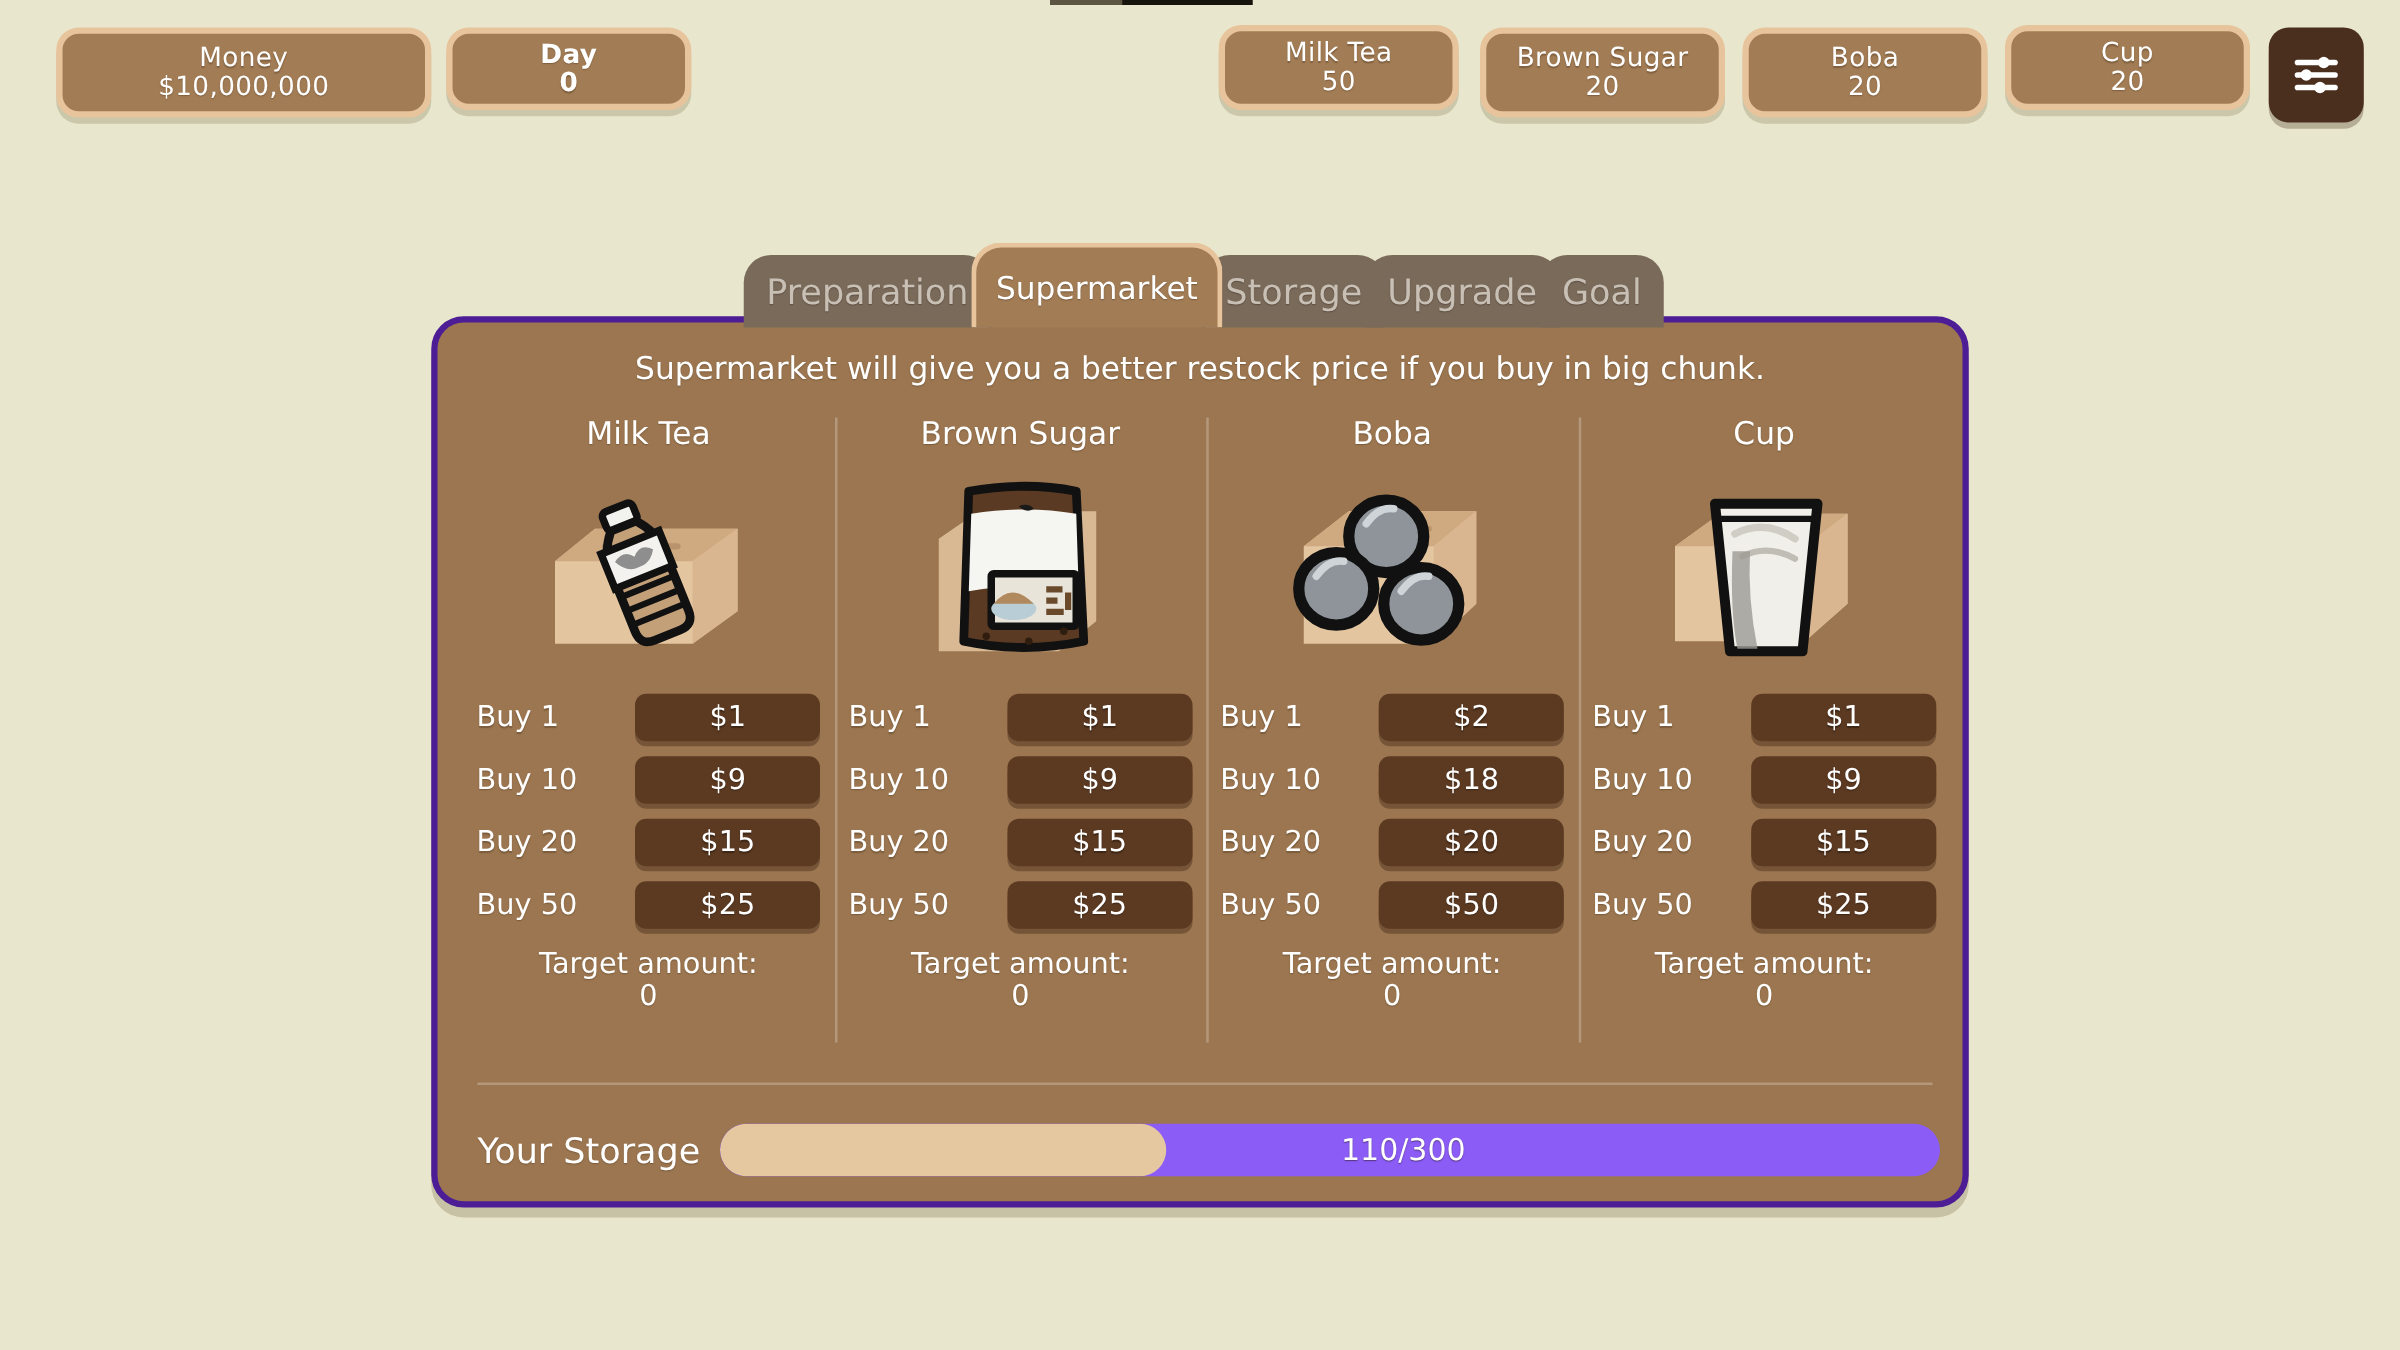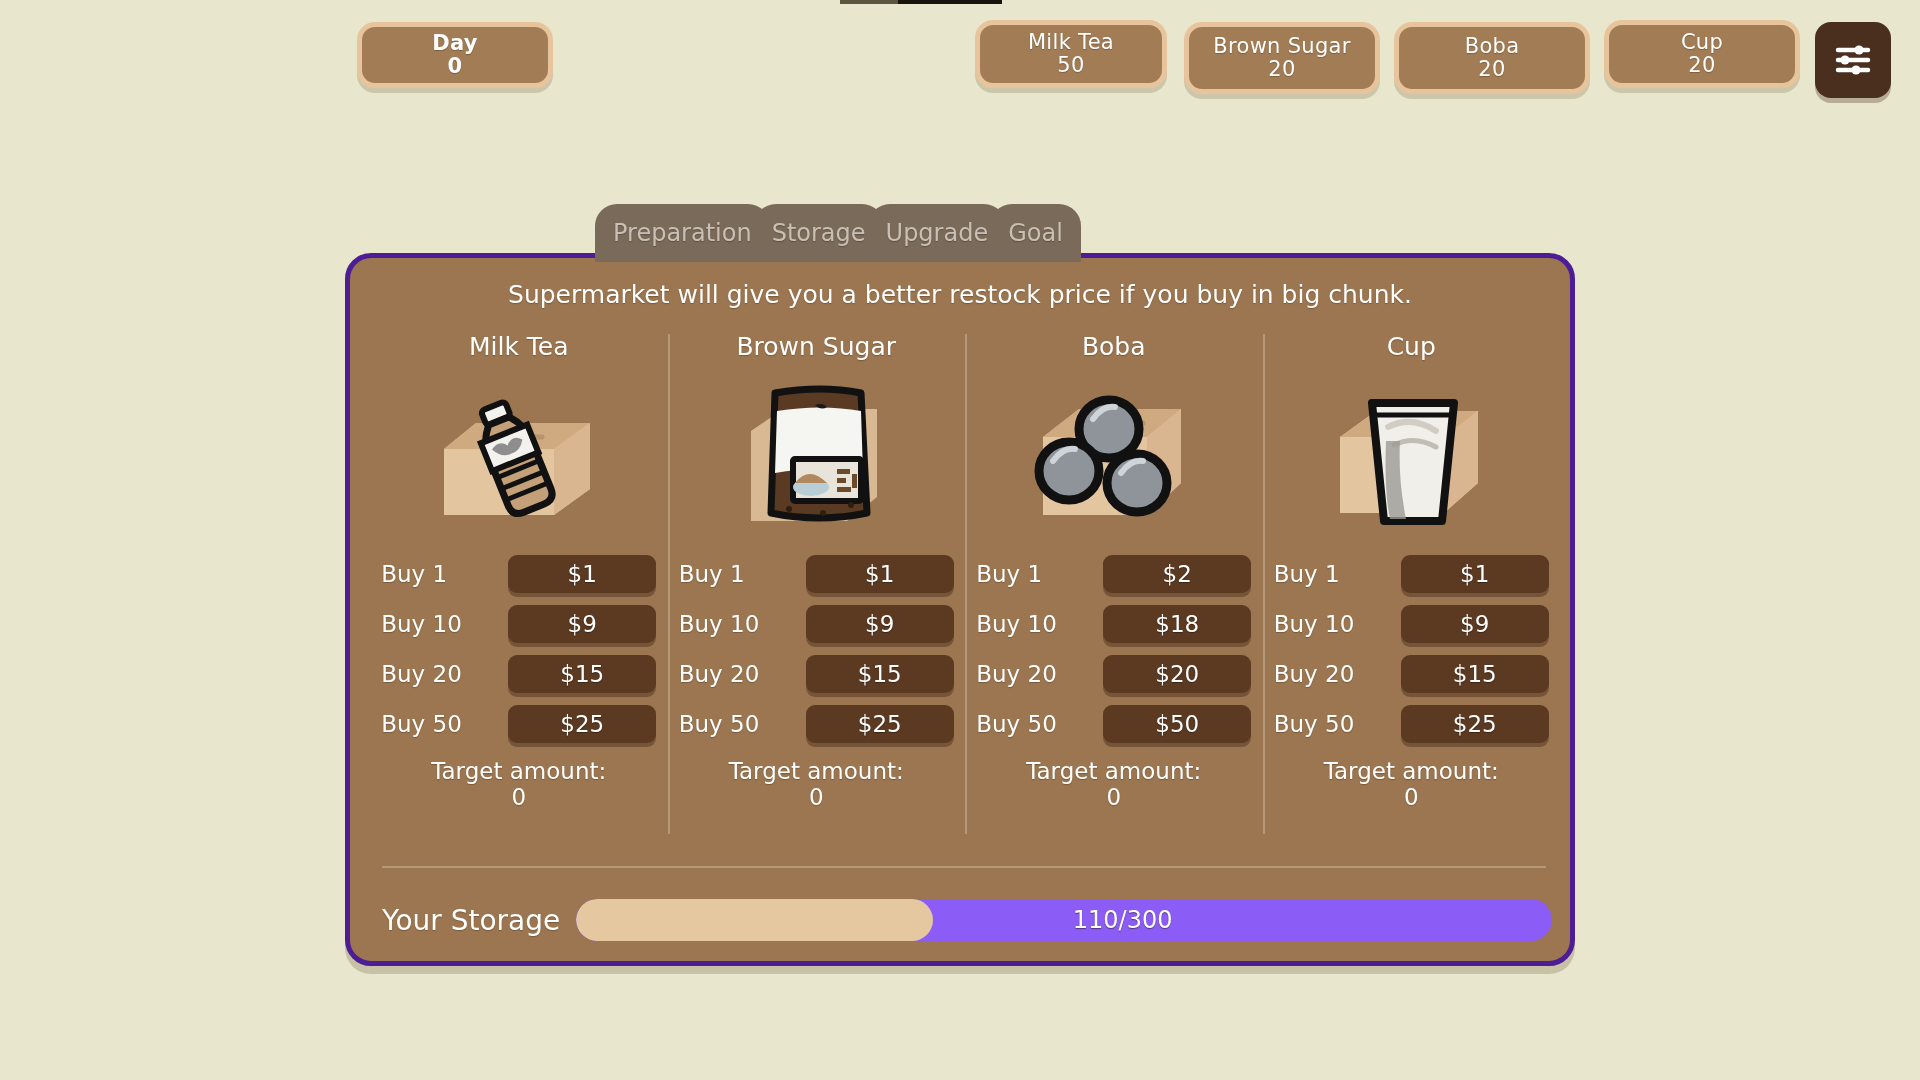--- a/index.html
+++ b/index.html
@@ -82,21 +82,21 @@
   .tab {
     position: relative;
     height: 58px;
     padding: 12px 18px;
     background: #7a6a5a;
     color: #c9c0b5;
     border-radius: 22px 22px 0 0;
     display: flex;
     align-items: center;
     justify-content: center;
-    font-size: 24px;
+    font-size: 28px;
     cursor: pointer;
     margin-right: -16px;
     text-shadow: 0 1px 1px rgba(40,30,20,0.35);
   }
   .tab.active {
     background: #a27c55;
     color: #ffffff;
     height: 68px;
     border: 4px solid #e8c49c;
     border-bottom: none;
@@ -267,20 +267,24 @@
 </head>
 <body>
 
 <div id="top-sliver">
   <div class="seg-a"></div>
   <div class="seg-b"></div>
 </div>
 
 <div id="hud">
 
+  <div class="pill" id="pill-money">
+    <div class="pill-label">Money</div>
+    <div class="pill-value">$10,000,000</div>
+  </div>
 
   <div class="pill" id="pill-day">
     <div class="pill-label">Day</div>
     <div class="pill-value">0</div>
   </div>
 
   <div class="pill" id="pill-milktea">
     <div class="pill-label">Milk Tea</div>
     <div class="pill-value">50</div>
   </div>
@@ -313,20 +317,23 @@
         <circle cx="24" cy="28" r="4.6" fill="#ffffff"></circle>
       </svg>
     </span>
   </div>
 
 </div>
 
 <div id="tabs">
   <div class="tab t-prep">
     <span>Preparation</span>
+  </div>
+  <div class="tab active">
+    <span>Supermarket</span>
   </div>
   <div class="tab t-upg">
     <span>Storage</span>
   </div>
   <div class="tab t-rew">
     <span>Upgrade</span>
   </div>
   <div class="tab t-goal">
     <span>Goal</span>
   </div>

